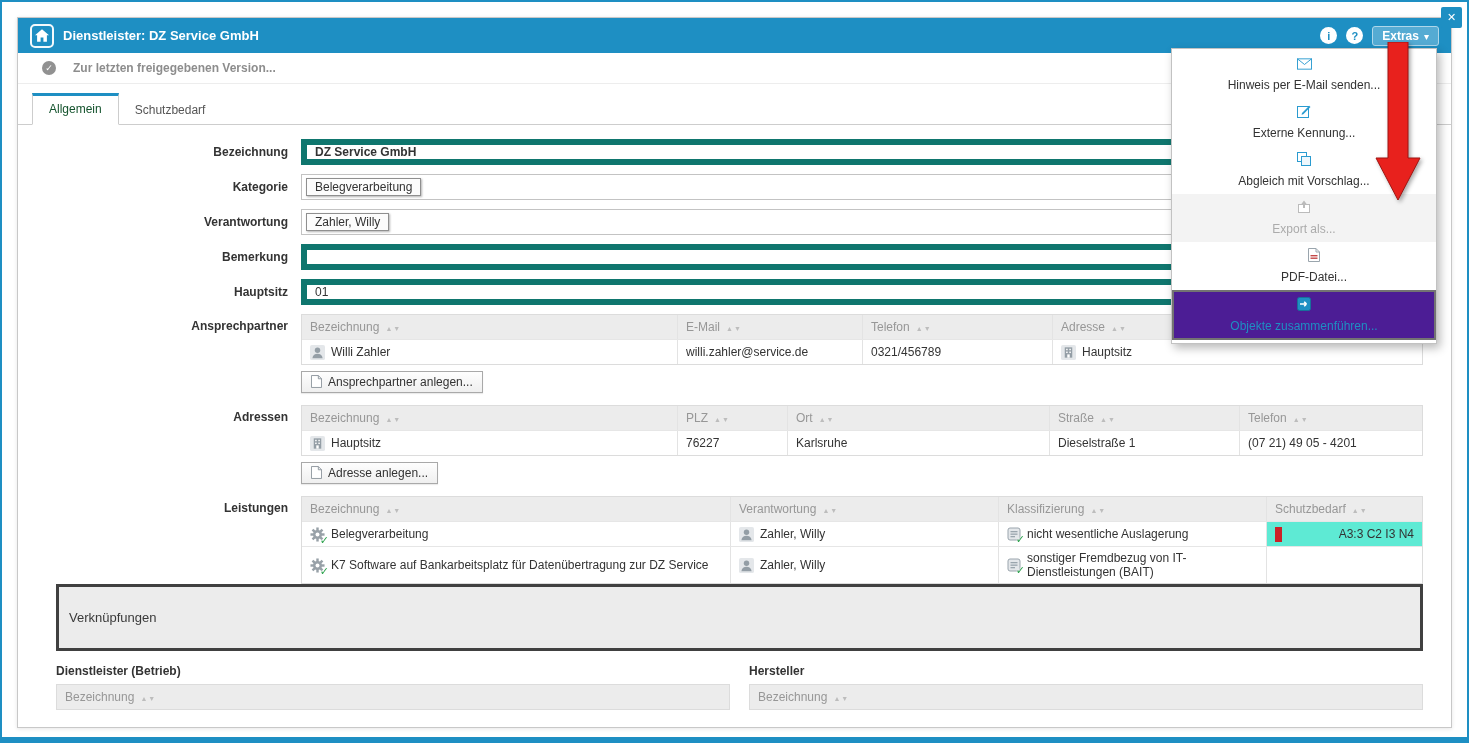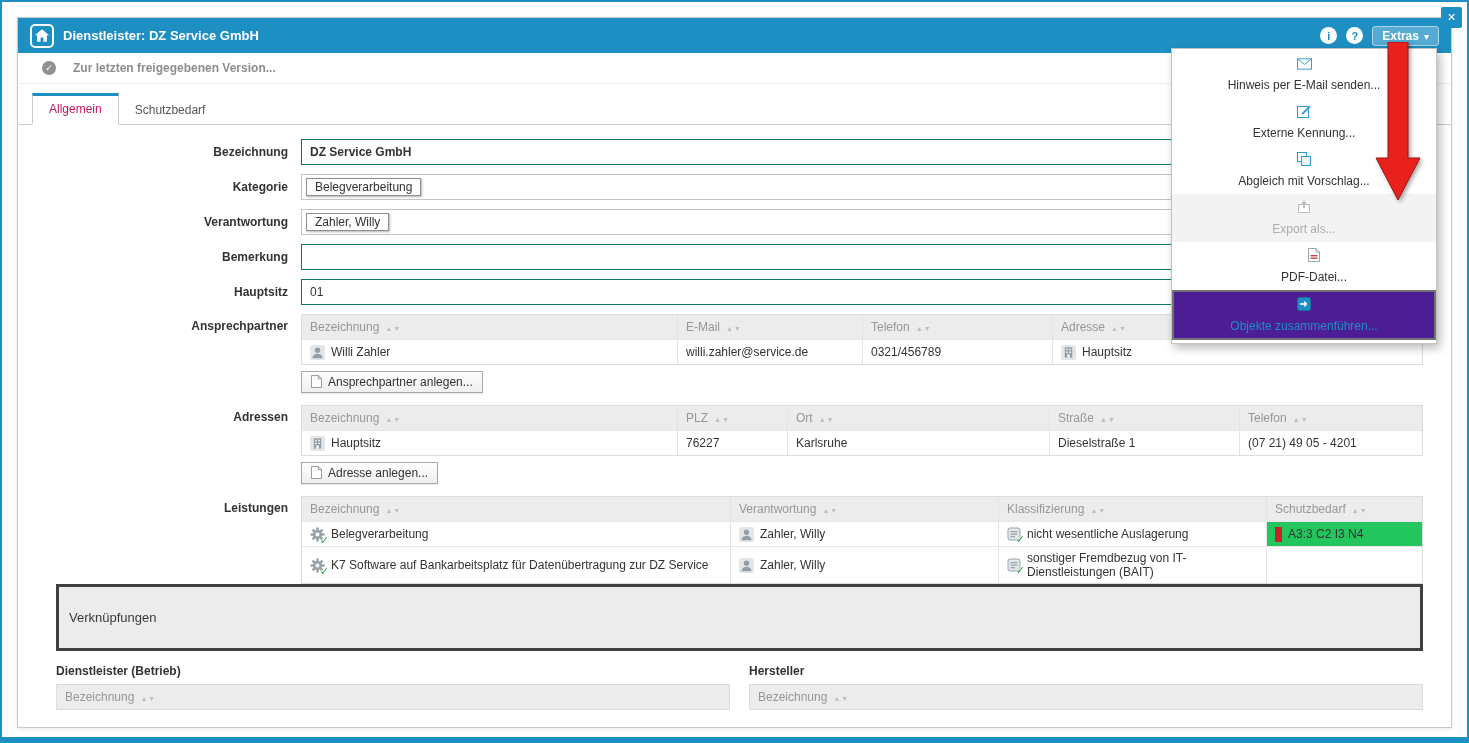--- a/index.html
+++ b/index.html
@@ -30,28 +30,28 @@
     border-bottom:1px solid #ededed; }
   .check-circle { width:14px; height:14px; border-radius:50%; background:#919191;
     display:flex; align-items:center; justify-content:center; }
   .check-circle::after { content:"✓"; color:#fff; font-size:9px; font-weight:700; }
   .version-link { color:#8d8d8d; font-weight:700; font-size:12px; cursor:pointer; }
 
   
   .tabbar { display:flex; align-items:flex-end; padding:8px 0 0 14px; border-bottom:1px solid #cdcdcd; height:41px; }
   .tab { font-size:12px; color:#555; padding:9px 16px 8px; margin-bottom:-1px; cursor:pointer; }
   .tab.active { background:#fff; border:1px solid #cdcdcd; border-bottom:1px solid #fff;
-    border-top:3px solid #1e8fc3; color:#be185d; padding:6px 16px 8px; }
+    border-top:3px solid #1e8fc3; color:#14532d; padding:6px 16px 8px; }
 
   
   .content { padding:14px 28px 0 38px; }
   .frow { display:grid; grid-template-columns:232px 1fr; column-gap:13px; margin-bottom:9px; }
   .flabel { text-align:right; font-weight:700; font-size:12px; color:#333; padding-top:6px; }
   .flabel.tl { padding-top:5px; }
-  input.tinput { width:100%; height:26px; border:1px solid #0f766e; padding:0 8px;
+  input.tinput { width:100%; height:26px; border:6px solid #0f766e; padding:0 8px;
     font-size:12px; font-family:inherit; color:#333; background:#fff; }
   input.bold-input { font-weight:700; }
   .chipfield { border:1px solid #c3c3c3; min-height:26px; padding:2px 4px; display:flex; align-items:center; background:#fff; }
   .chip { border:1px solid #8f8f8f; background:#fcfcfc; box-shadow:1px 1px 2px rgba(0,0,0,.30);
     padding:1px 8px; font-size:12px; color:#333; cursor:pointer; }
 
   
   .tbl { border:1px solid #dcdcdc; background:#fff; }
   .trow { display:flex; }
   .thead { background:#ececec; color:#979797; }
@@ -62,21 +62,21 @@
   .tbody-row { border-top:1px solid #e6e6e6; cursor:pointer; }
   .sort::after { content:"▲▼"; font-size:7px; color:#bdbdbd; letter-spacing:1px; }
   .ic { display:inline-flex; flex:none; }
   .ck { position:relative; display:inline-flex; flex:none; }
   .ck::after { content:"✓"; position:absolute; right:-4px; bottom:-5px; color:#2ba24c;
     font-weight:700; font-size:11px; text-shadow:0 0 2px #fff, 0 0 2px #fff; }
 
   .ca1{width:375px;} .ca2{width:185px;} .ca3{width:190px;} .ca4{flex:1;}
   .cb1{width:375px;} .cb2{width:110px;} .cb3{width:262px;} .cb4{width:190px;} .cb5{flex:1;}
   .cl1{width:428px;} .cl2{width:268px;} .cl3{width:268px;} .cl4{flex:1;}
-  .sb-cell { background:#22c55e; }
+  .sb-cell { background:#5eead4;justify-content:space-between; }
   .sb-marker { width:7px; height:15px; background:#cc2027; flex:none; }
 
   .add-btn { margin-top:6px; display:inline-flex; gap:6px;
     border:1px solid #a9a9a9; background:linear-gradient(#fefefe,#efefef);
     padding:3px 9px; font-size:12px; font-family:inherit; color:#333;
     box-shadow:0 1px 1px rgba(0,0,0,.08); cursor:pointer; }
 
   
   .vk-bar { background:#ececec; border:3px solid #404040; padding:23px 10px; font-size:13px;
     color:#3a3a3a; margin-top:0; }

